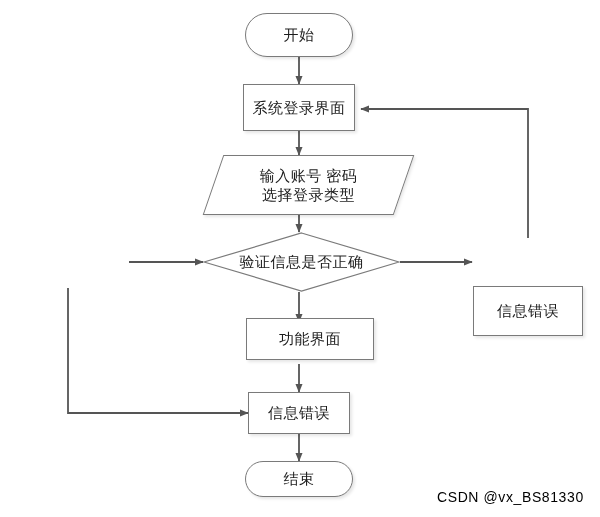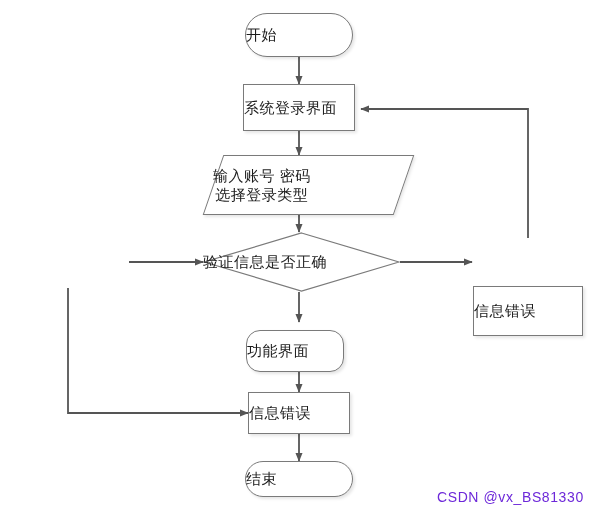--- a/index.html
+++ b/index.html
@@ -31,21 +31,21 @@
     position: absolute;
     box-sizing: border-box;
     background: #ffffff;
     border: 1px solid #7a7a7a;
     color: #1c1c1c;
     font-size: 15px;
     line-height: 1.28;
     text-align: center;
     display: flex;
     align-items: center;
-    justify-content: flex-start;
+    justify-content: center;
     box-shadow: 2px 2px 3px rgba(0,0,0,0.10);
     z-index: 3;
   }
   .node .txt {
     display: block;
     white-space: pre-line;
     letter-spacing: 0.5px;
   }
   .node.terminal {
     border-radius: 24px;
@@ -83,21 +83,21 @@
     width: 100%;
     height: 100%;
     z-index: 0;
   }
   .node.decision .txt {
     position: relative;
     z-index: 1;
   }
   .watermark {
     position: absolute;
-    color: #6d28d9;
+    color: #000000;
     font-size: 14px;
     letter-spacing: 0.6px;
     white-space: nowrap;
     z-index: 4;
   }
 </style>
 </head>
 <body>
 
 <div id="canvas">
@@ -149,21 +149,21 @@
     <svg class="dia" viewBox="0 0 197 60" preserveAspectRatio="none" xmlns="http://www.w3.org/2000/svg">
       <polygon points="98.5,1 196,30 98.5,59 1,30" fill="#ffffff" stroke="#7a7a7a" stroke-width="1.2"></polygon>
     </svg>
     <span class="txt">验证信息是否正确</span>
   </div>
 
   <div class="node" style="left:473px; top:238px; width:110px; height:50px;margin-top:48px;">
     <span class="txt">信息错误</span>
   </div>
 
-  <div class="node" style="left:246px; top:330px; width:98px; height:42px;border-radius:14px;">
+  <div class="node" style="left:246px; top:318px; width:128px; height:42px;">
     <span class="txt">功能界面</span>
   </div>
 
   <div class="node" style="left:248px; top:392px; width:102px; height:42px;">
     <span class="txt">信息错误</span>
   </div>
 
   <div class="node terminal" style="left:245px; top:461px; width:108px; height:36px;">
     <span class="txt">结束</span>
   </div>

